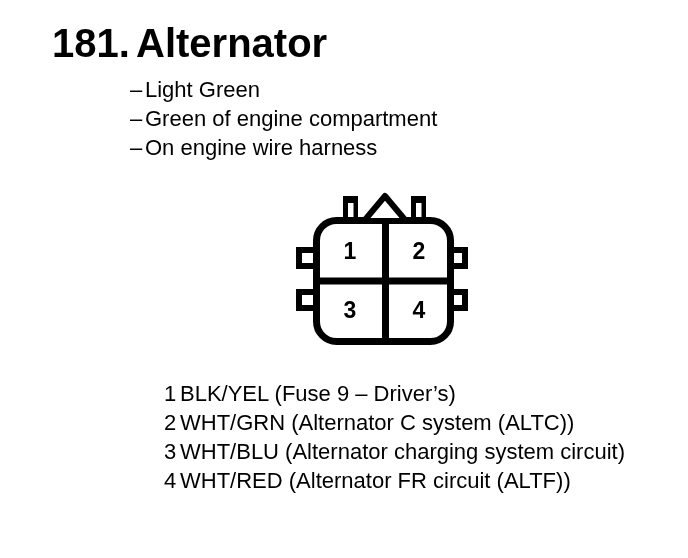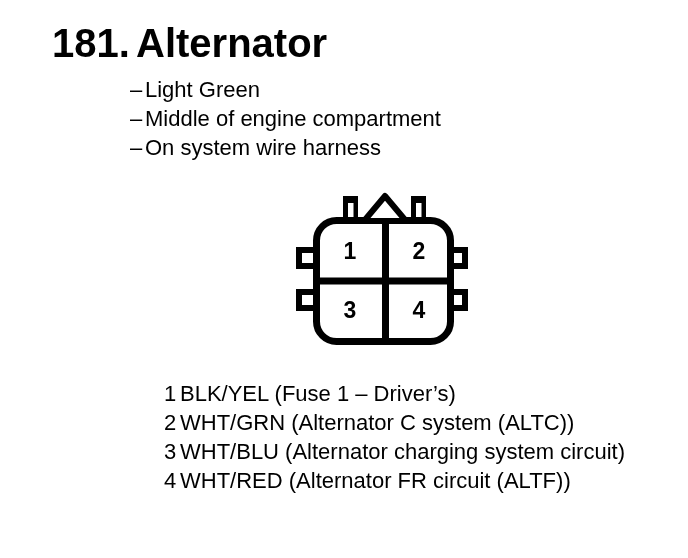--- a/index.html
+++ b/index.html
@@ -63,24 +63,24 @@
 
   <div class="title-row">
     <span class="title-num">181.</span><span>Alternator</span>
   </div>
 
   <div class="notes">
     <div class="note-line">
       <span class="note-bullet">–</span><span>Light Green</span>
     </div>
     <div class="note-line">
-      <span class="note-bullet">–</span><span>Middle of engine compartment</span>
+      <span class="note-bullet">–</span><span>Green of engine compartment</span>
     </div>
     <div class="note-line">
-      <span class="note-bullet">–</span><span>On system wire harness</span>
+      <span class="note-bullet">–</span><span>On engine wire harness</span>
     </div>
   </div>
 
   <div class="connector-wrap">
     <svg width="180" height="172" viewBox="0 0 180 172">
 
       <rect x="51" y="11" width="15" height="24" fill="#000000"></rect>
       <rect x="56" y="18" width="5.5" height="14" fill="#ffffff"></rect>
       <rect x="119" y="11" width="15" height="24" fill="#000000"></rect>
       <rect x="124" y="18" width="5.5" height="14" fill="#ffffff"></rect>
@@ -105,21 +105,21 @@
       <text class="conn-num" x="58" y="74" text-anchor="middle">1</text>
       <text class="conn-num" x="127" y="74" text-anchor="middle">2</text>
       <text class="conn-num" x="58" y="133" text-anchor="middle">3</text>
       <text class="conn-num" x="127" y="133" text-anchor="middle">4</text>
     </svg>
   </div>
 
   <div class="pinout">
     <div class="pin-row">
       <span class="pin-num">1</span>
-      <span class="pin-desc">BLK/YEL (Fuse 1 – Driver’s)</span>
+      <span class="pin-desc">BLK/YEL (Fuse 9 – Driver’s)</span>
     </div>
     <div class="pin-row">
       <span class="pin-num">2</span>
       <span class="pin-desc">WHT/GRN (Alternator C system (ALTC))</span>
     </div>
     <div class="pin-row">
       <span class="pin-num">3</span>
       <span class="pin-desc">WHT/BLU (Alternator charging system circuit)</span>
     </div>
     <div class="pin-row">

